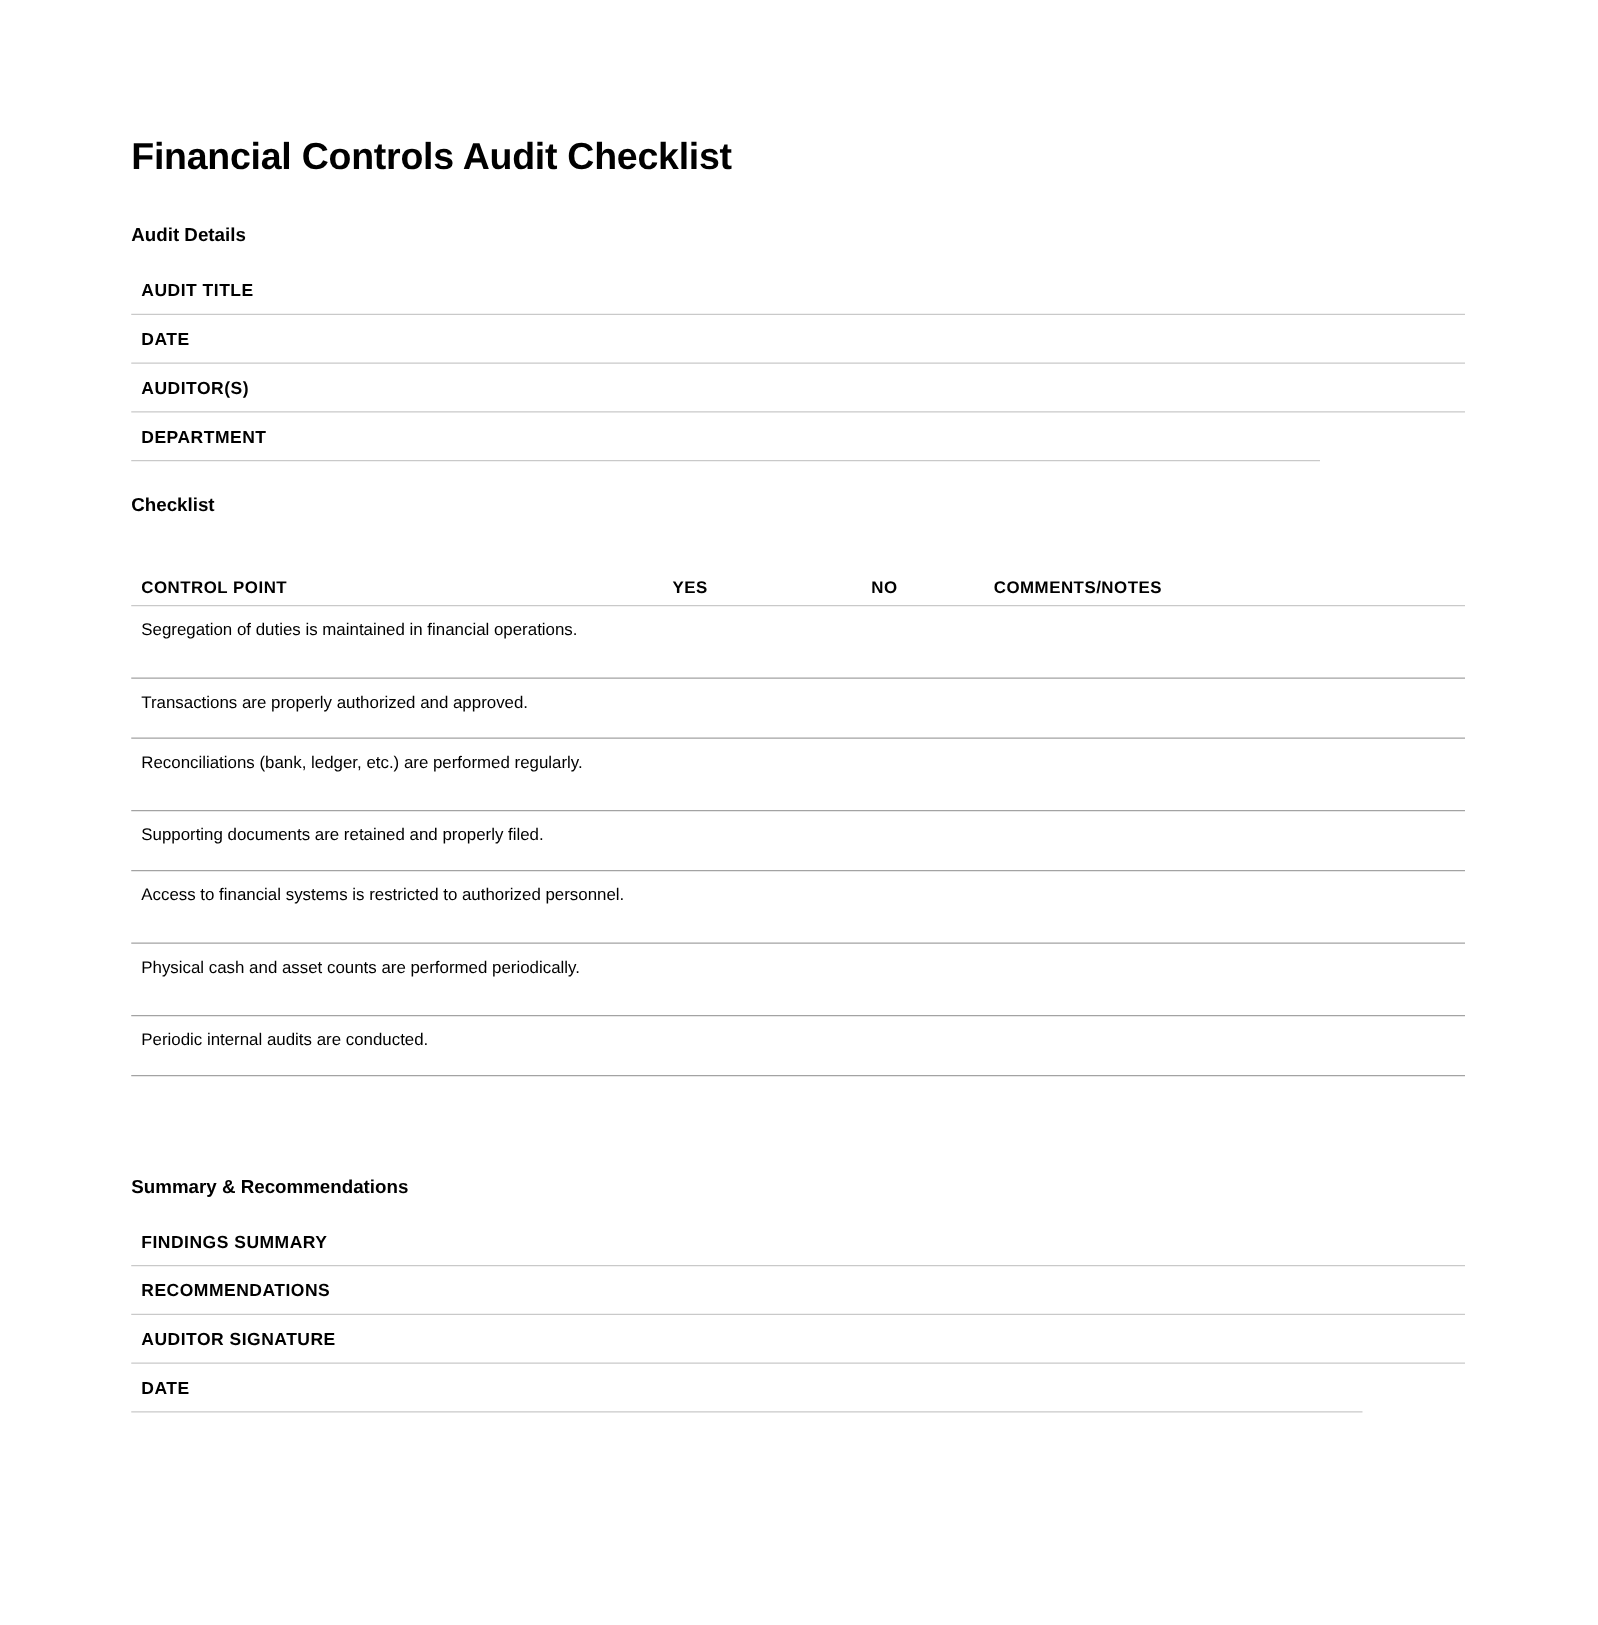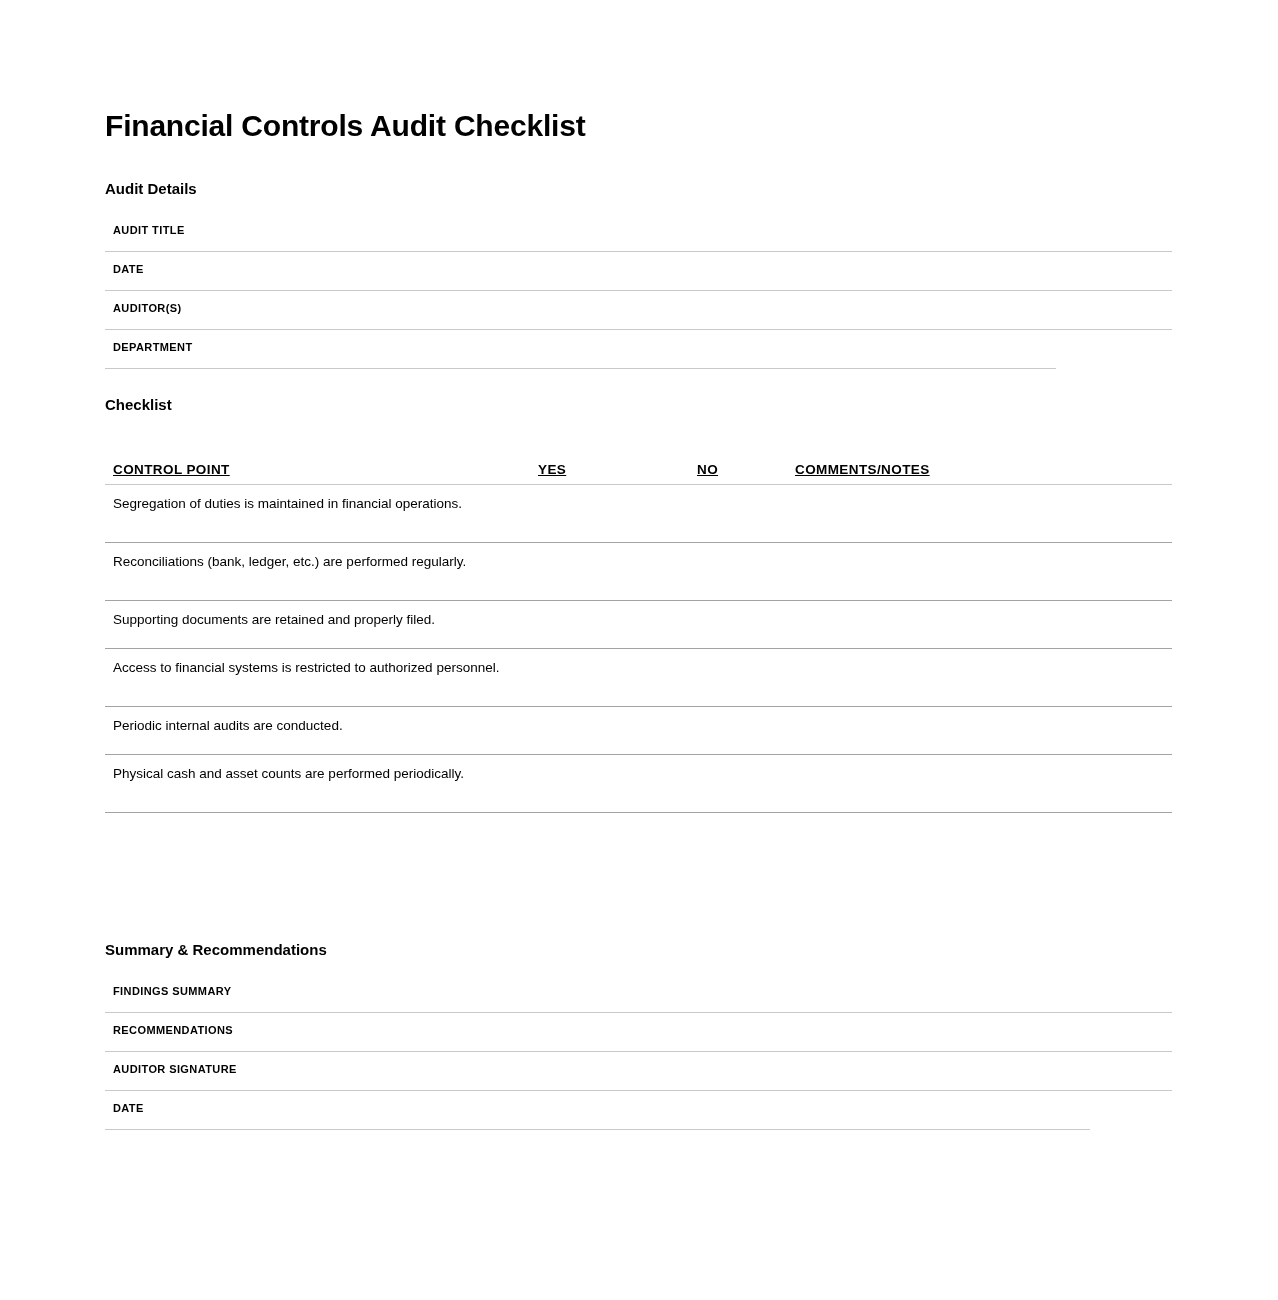--- a/index.html
+++ b/index.html
@@ -75,21 +75,21 @@
     background: #c9c9c9;
   }
   #summary-table .field-row.short-rule::after {
     width: 985px;
   }
 
   .field-label {
     position: absolute;
     left: 8px;
     top: 11px;
-    font-size: 11px;
+    font-size: 14px;
     font-weight: bold;
     letter-spacing: 0.4px;
     white-space: nowrap;
   }
 
   .field-value {
     position: absolute;
     left: 330px;
     top: 11px;
     font-size: 13.5px;
@@ -110,21 +110,20 @@
     border-bottom: 1px solid #c9c9c9;
     box-sizing: border-box;
   }
   .cl-header-cell {
     position: absolute;
     top: 7px;
     font-size: 13.5px;
     font-weight: bold;
     letter-spacing: 0.4px;
     white-space: nowrap;
-    text-decoration: underline;
   }
   .col-control   { left: 8px; }
   .col-yes       { left: 433px; }
   .col-no        { left: 592px; }
   .col-comments  { left: 690px; }
 
   .cl-row {
     position: relative;
     border-bottom: 1px solid #a3a3a3;
     box-sizing: border-box;
@@ -194,20 +193,26 @@
       <span class="cl-header-cell col-comments">COMMENTS/NOTES</span>
     </div>
 
     <div class="cl-row two-line">
       <span class="cl-point">Segregation of duties is maintained in financial operations.</span>
       <span class="cl-mark yes"></span>
       <span class="cl-mark no"></span>
       <span class="cl-mark comments"></span>
     </div>
 
+    <div class="cl-row">
+      <span class="cl-point">Transactions are properly authorized and approved.</span>
+      <span class="cl-mark yes"></span>
+      <span class="cl-mark no"></span>
+      <span class="cl-mark comments"></span>
+    </div>
 
     <div class="cl-row two-line">
       <span class="cl-point">Reconciliations (bank, ledger, etc.) are performed regularly.</span>
       <span class="cl-mark yes"></span>
       <span class="cl-mark no"></span>
       <span class="cl-mark comments"></span>
     </div>
 
     <div class="cl-row">
       <span class="cl-point">Supporting documents are retained and properly filed.</span>
@@ -216,34 +221,34 @@
       <span class="cl-mark comments"></span>
     </div>
 
     <div class="cl-row two-line">
       <span class="cl-point">Access to financial systems is restricted to authorized personnel.</span>
       <span class="cl-mark yes"></span>
       <span class="cl-mark no"></span>
       <span class="cl-mark comments"></span>
     </div>
 
+    <div class="cl-row two-line">
+      <span class="cl-point">Physical cash and asset counts are performed periodically.</span>
+      <span class="cl-mark yes"></span>
+      <span class="cl-mark no"></span>
+      <span class="cl-mark comments"></span>
+    </div>
+
     <div class="cl-row">
       <span class="cl-point">Periodic internal audits are conducted.</span>
       <span class="cl-mark yes"></span>
       <span class="cl-mark no"></span>
       <span class="cl-mark comments"></span>
     </div>
 
-    <div class="cl-row two-line">
-      <span class="cl-point">Physical cash and asset counts are performed periodically.</span>
-      <span class="cl-mark yes"></span>
-      <span class="cl-mark no"></span>
-      <span class="cl-mark comments"></span>
-    </div>
-
   </div>
 
   <h2 class="section-heading" id="sec-summary-heading">Summary &amp; Recommendations</h2>
 
   <div class="field-table" id="summary-table">
 
     <div class="field-row">
       <span class="field-label">FINDINGS SUMMARY</span>
       <span class="field-value"></span>
     </div>

